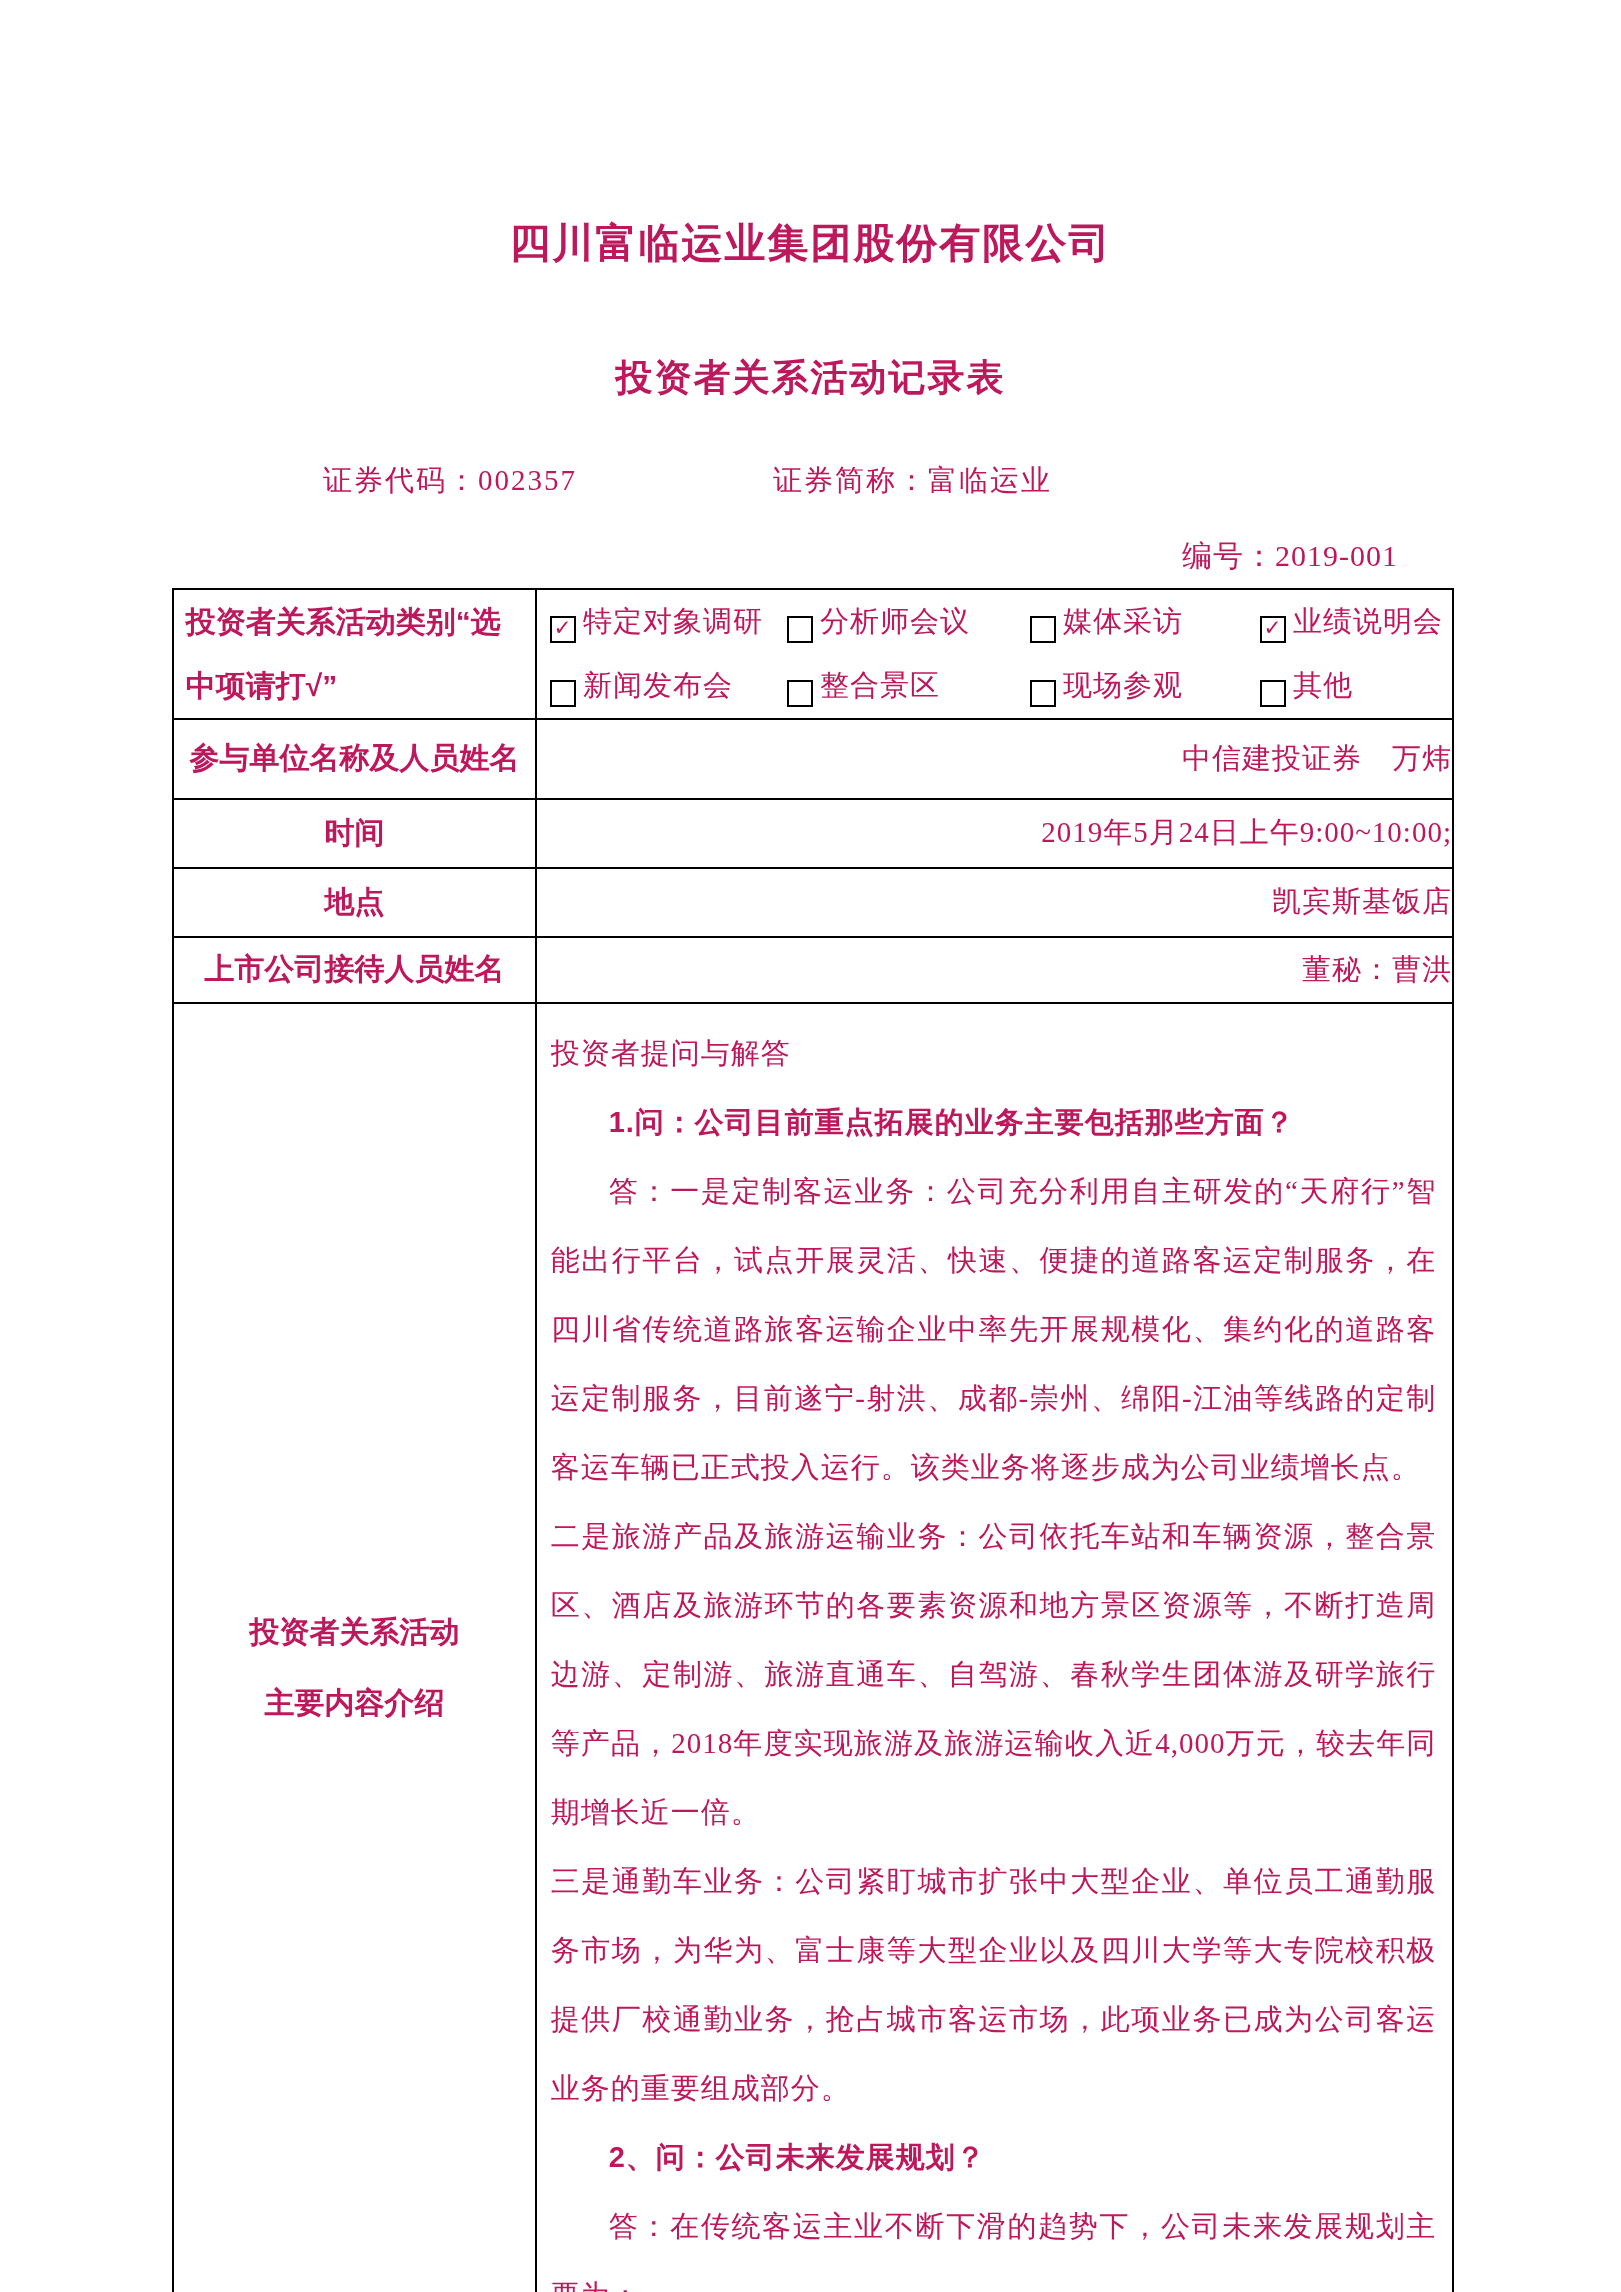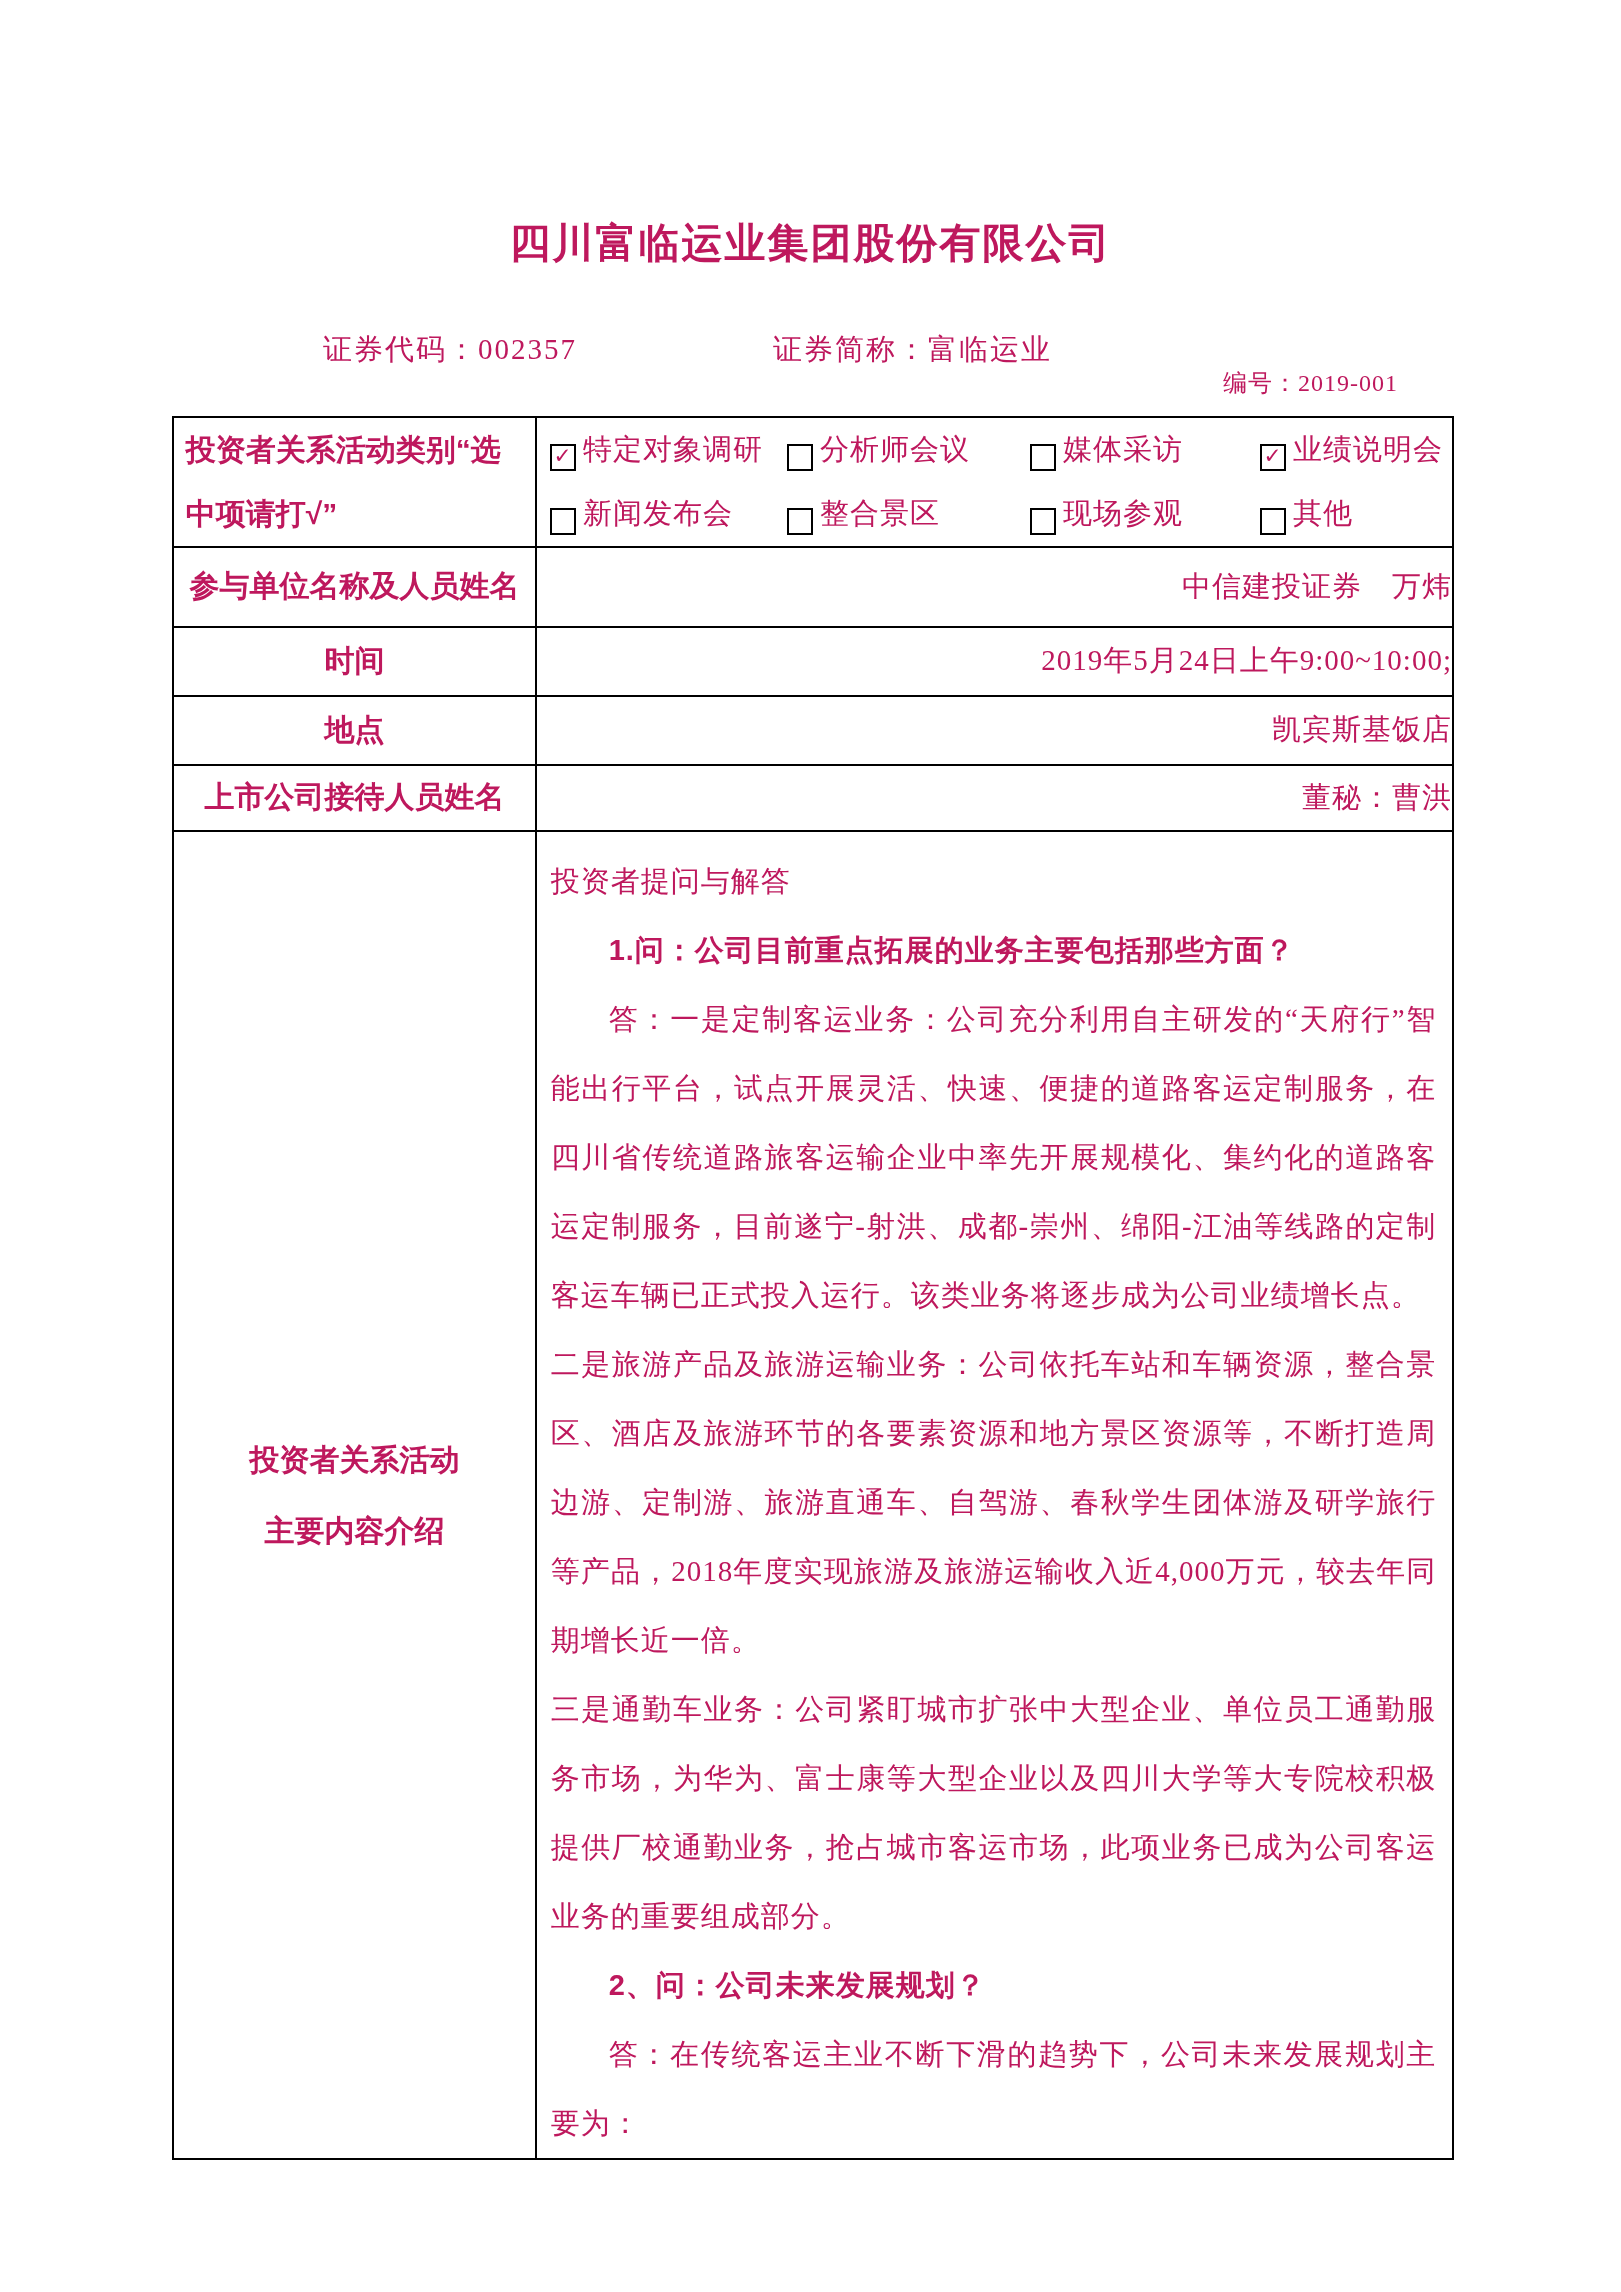--- a/index.html
+++ b/index.html
@@ -26,23 +26,24 @@
     letter-spacing:2px;
   }
   .sec-line{
     display:flex;
     margin:61px 0 0 323px;
     font-size:29px;line-height:39px;
     letter-spacing:2px;
   }
   .sec-line .gap{width:196px;}
   .doc-number{
+    margin-top:41px;
     padding-right:223px;
     text-align:right;
-    font-size:24px;line-height:29px;
+    font-size:30px;line-height:29px;
     letter-spacing:1px;
   }
   table.record{
     border-collapse:collapse;
     margin:17.6px 0 0 172px;
     width:1282px;
     table-layout:fixed;
   }
   table.record,table.record td{border:2px solid #000;}
   table.record{border-width:2.9px;outline:1px solid #000;outline-offset:-1px;}
@@ -103,20 +104,21 @@
     text-indent:2em;
   }
 </style>
 </head>
 <body>
 
 <div class="page">
 
   <h1 class="company-title">四川富临运业集团股份有限公司</h1>
 
+  <h2 class="doc-title">投资者关系活动记录表</h2>
 
   <div class="sec-line">
     <span>证券代码：</span>
       <span>002357</span>
     <span class="gap"></span>
     <span>证券简称：</span>
       <span>富临运业</span>
   </div>
 
   <div class="doc-number">编号：2019-001</div>

